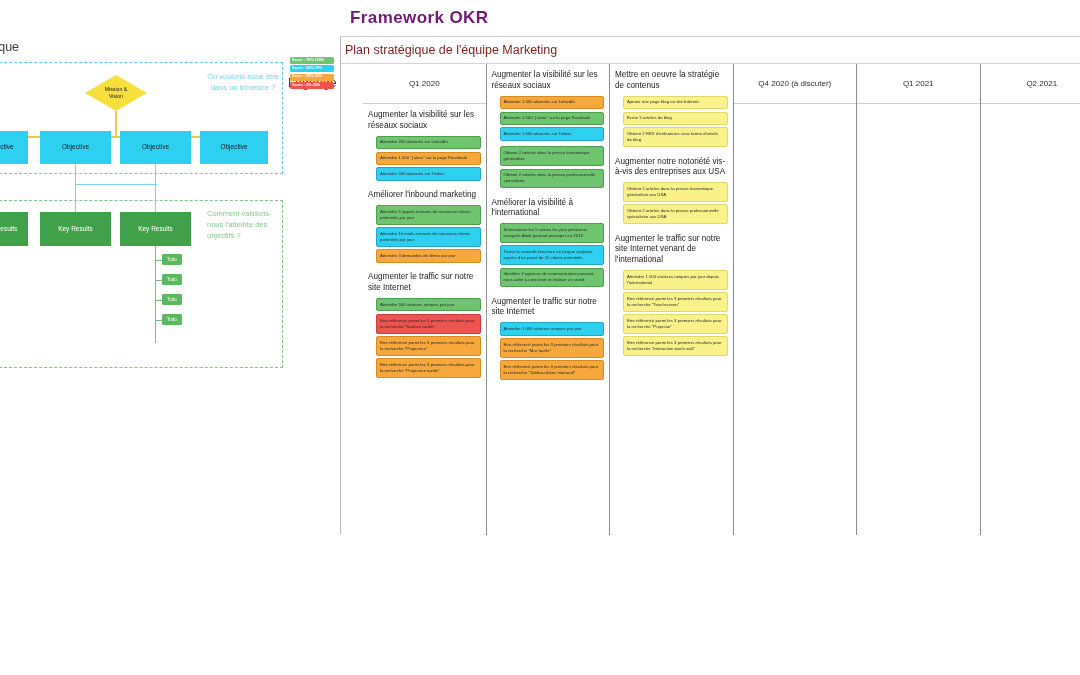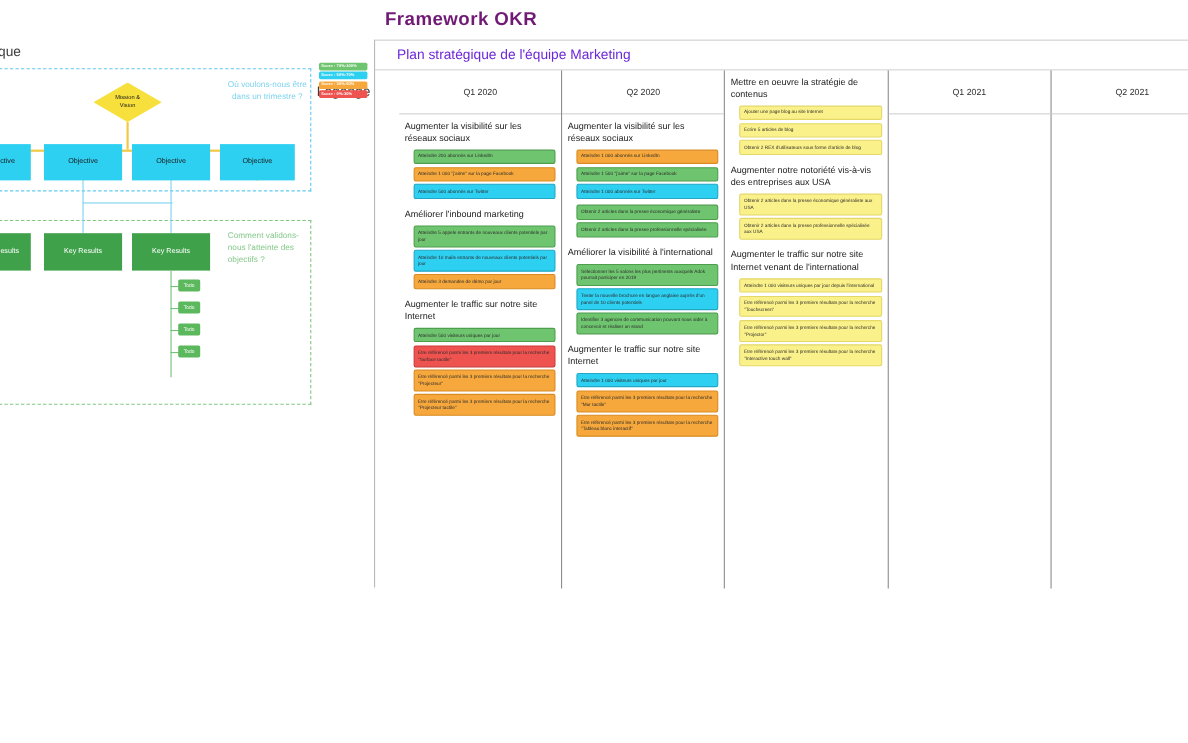--- a/index.html
+++ b/index.html
@@ -69,22 +69,22 @@
   .conn.blue { background: #7dd4ef; }
   .conn.grn  { background: #74c178; }
 
   
   .board {
     position: absolute; left: 340px; top: 36px; width: 740px; height: 498px;
     border-top: 1px solid #cfcfcf;
     border-left: 1px solid #b9b9b9;
   }
   .board-title {
-    position: absolute; left: 20px; top: 6px;
-    font-size: 12.5px; color: #6d28d9; text-align: right;
+    position: absolute; left: 4px; top: 6px;
+    font-size: 12.5px; color: #7f1d1d; text-align: right;
   }
   .board-rule {
     position: absolute; left: 0; top: 26px; width: 740px; height: 1px; background: #d4d4d4;
   }
   .cols {
     position: absolute; left: 0; top: 27px; width: 740px; height: 471px;
     display: flex;
     margin-left: 22px;
   }
   .col { position: relative; flex: 1 0 0; border-right: 1px solid #8d8d8d; height: 471px; }
@@ -218,21 +218,20 @@
             <div class="spacer"></div>
             <div class="obj-title">Augmenter le traffic sur notre site Internet</div>
             <div class="kr-card green">Atteindre 500 visiteurs uniques par jour</div>
             <div class="kr-card red">Etre référencé parmi les 3 premiers résultats pour la recherche "Surface tactile"</div>
             <div class="kr-card orange">Etre référencé parmi les 3 premiers résultats pour la recherche "Projecteur"</div>
             <div class="kr-card orange">Etre référencé parmi les 3 premiers résultats pour la recherche "Projecteur tactile"</div>
             <div class="spacer"></div>
           </div>
         </div>
         <div class="col">
-          <div class="col-head">Q2 2020</div>
           <div class="col-body">
             <div class="obj-title">Augmenter la visibilité sur les réseaux sociaux</div>
             <div class="kr-card orange">Atteindre 1 000 abonnés sur LinkedIn</div>
             <div class="kr-card green">Atteindre 1 500 "j'aime" sur la page Facebook</div>
             <div class="kr-card cyan">Atteindre 1 000 abonnés sur Twitter</div>
             <div class="spacer"></div>
             <div class="kr-card green">Obtenir 2 articles dans la presse économique généraliste</div>
             <div class="kr-card green">Obtenir 2 articles dans la presse professionnelle spécialisée</div>
             <div class="spacer"></div>
             <div class="obj-title">Améliorer la visibilité à l'international</div>
@@ -260,20 +259,24 @@
             <div class="spacer"></div>
             <div class="obj-title">Augmenter le traffic sur notre site Internet venant de l'international</div>
             <div class="kr-card yellow">Atteindre 1 000 visiteurs uniques par jour depuis l'international</div>
             <div class="kr-card yellow">Etre référencé parmi les 3 premiers résultats pour la recherche "Touchscreen"</div>
             <div class="kr-card yellow">Etre référencé parmi les 3 premiers résultats pour la recherche "Projector"</div>
             <div class="kr-card yellow">Etre référencé parmi les 3 premiers résultats pour la recherche "Interactive touch wall"</div>
             <div class="spacer"></div>
           </div>
         </div>
         <div class="col">
+          <div class="col-head">Q4 2020 (à discuter)</div>
+          <div class="col-body"></div>
+        </div>
+        <div class="col">
           <div class="col-head">Q1 2021</div>
           <div class="col-body"></div>
         </div>
         <div class="col">
           <div class="col-head">Q2 2021</div>
           <div class="col-body"></div>
         </div>
       </div>
   </div>
 

